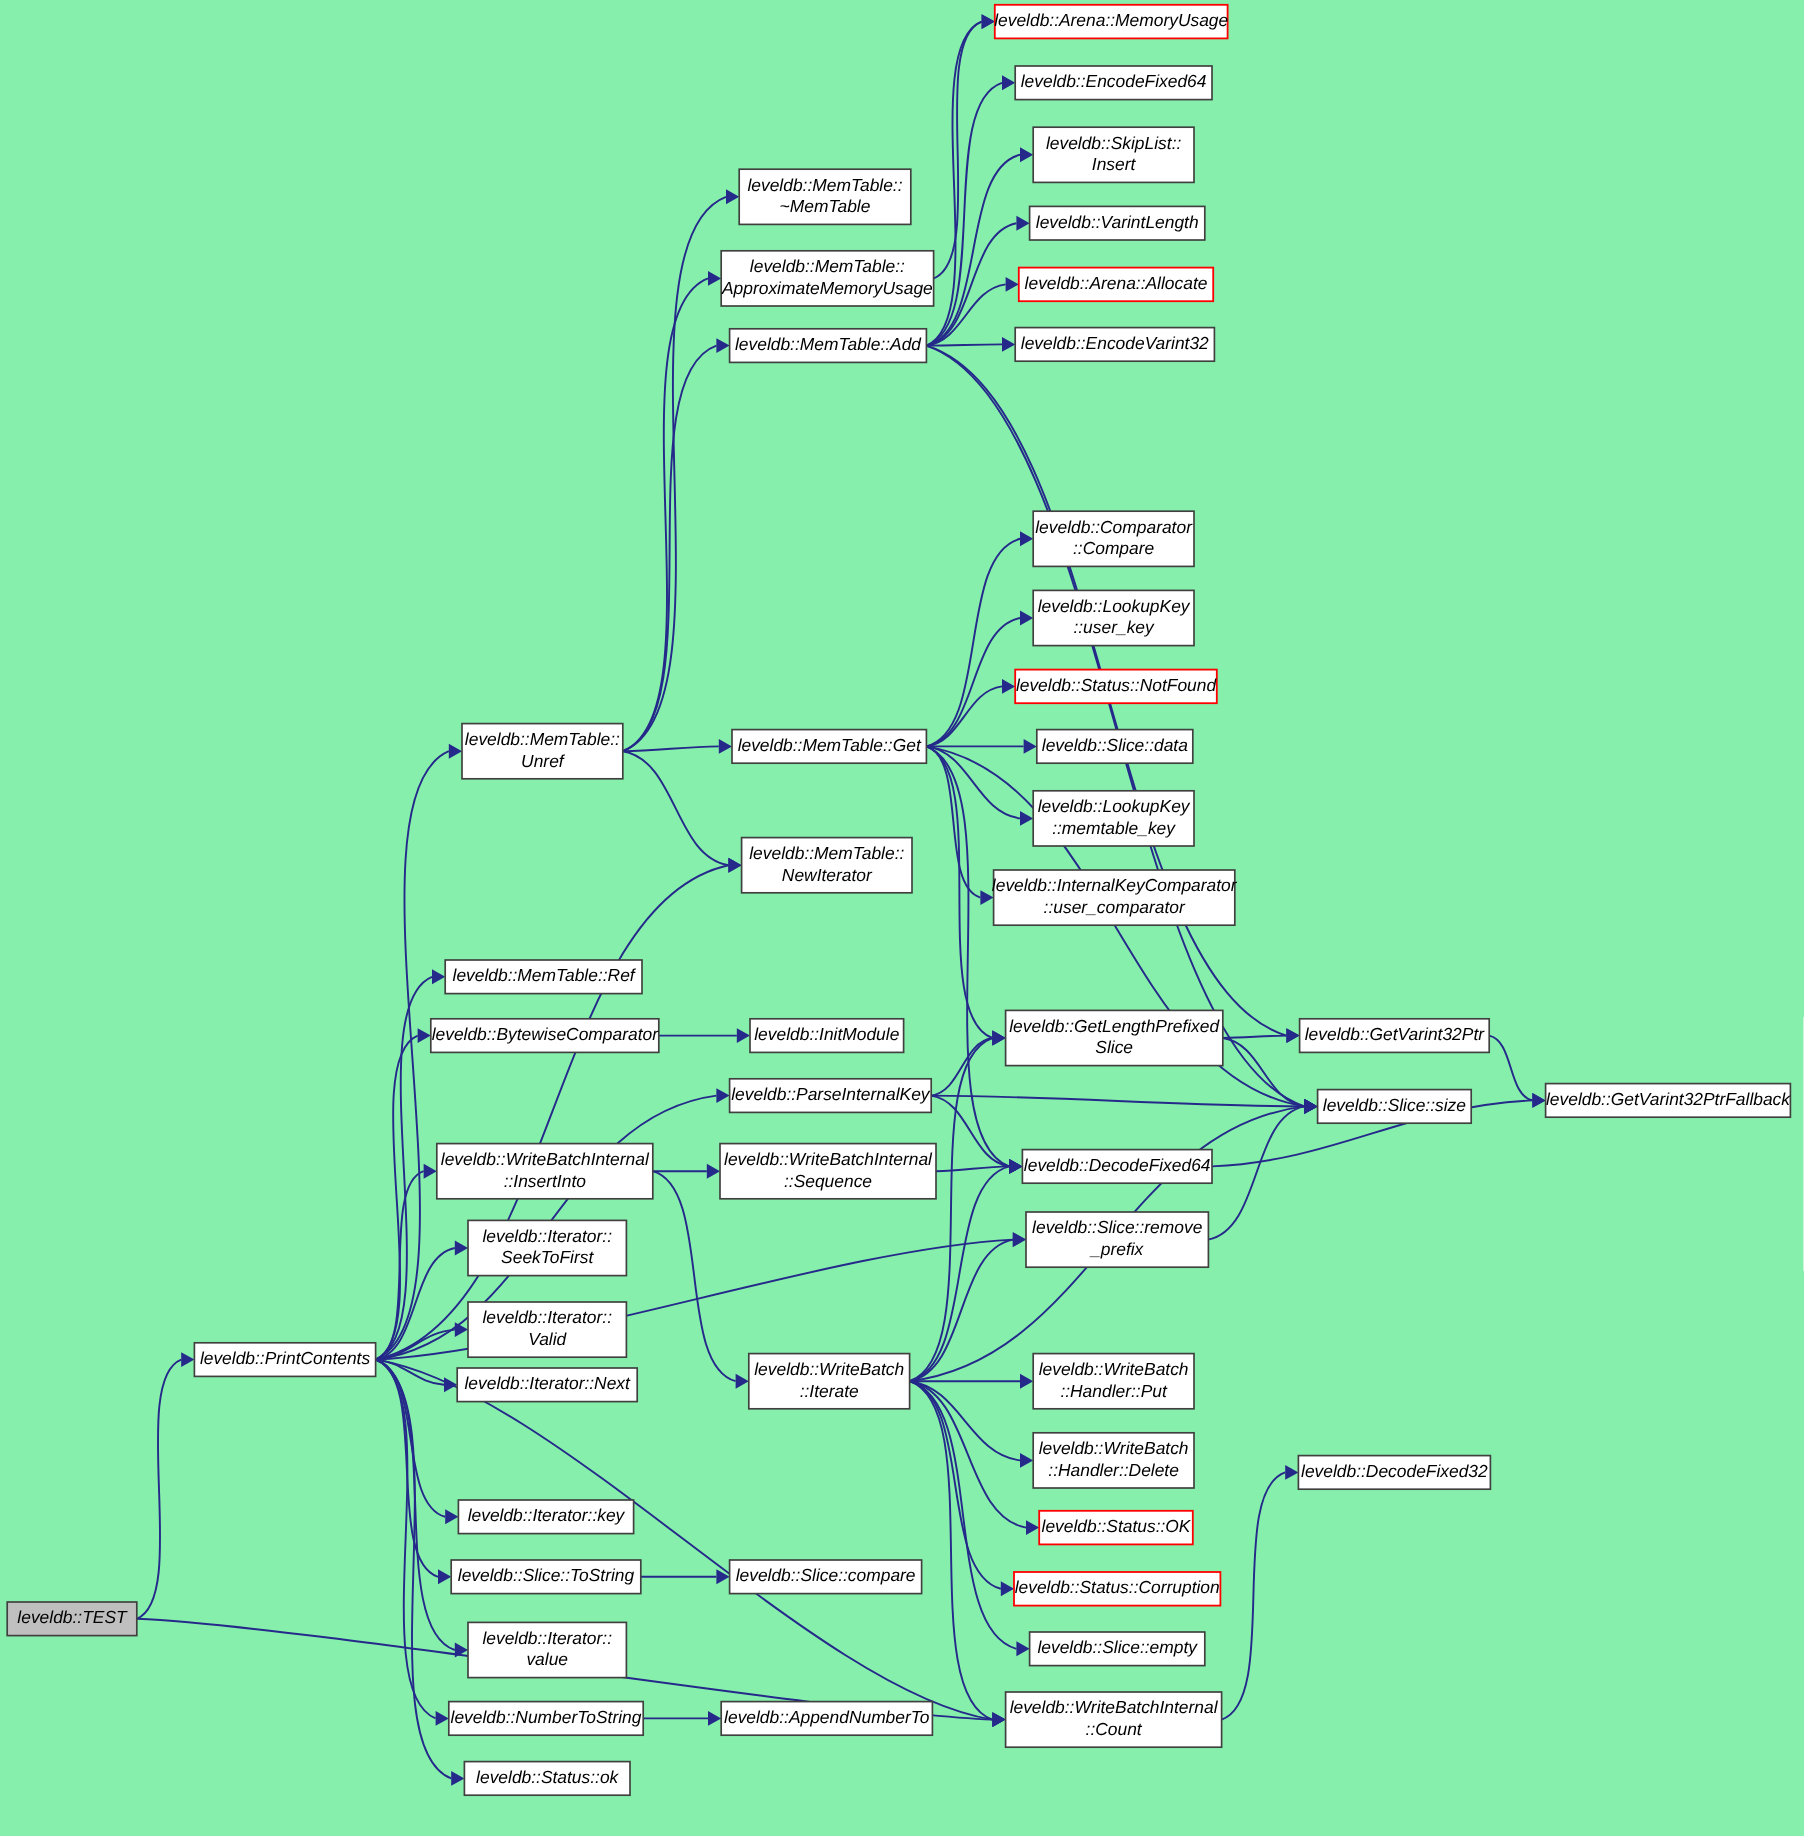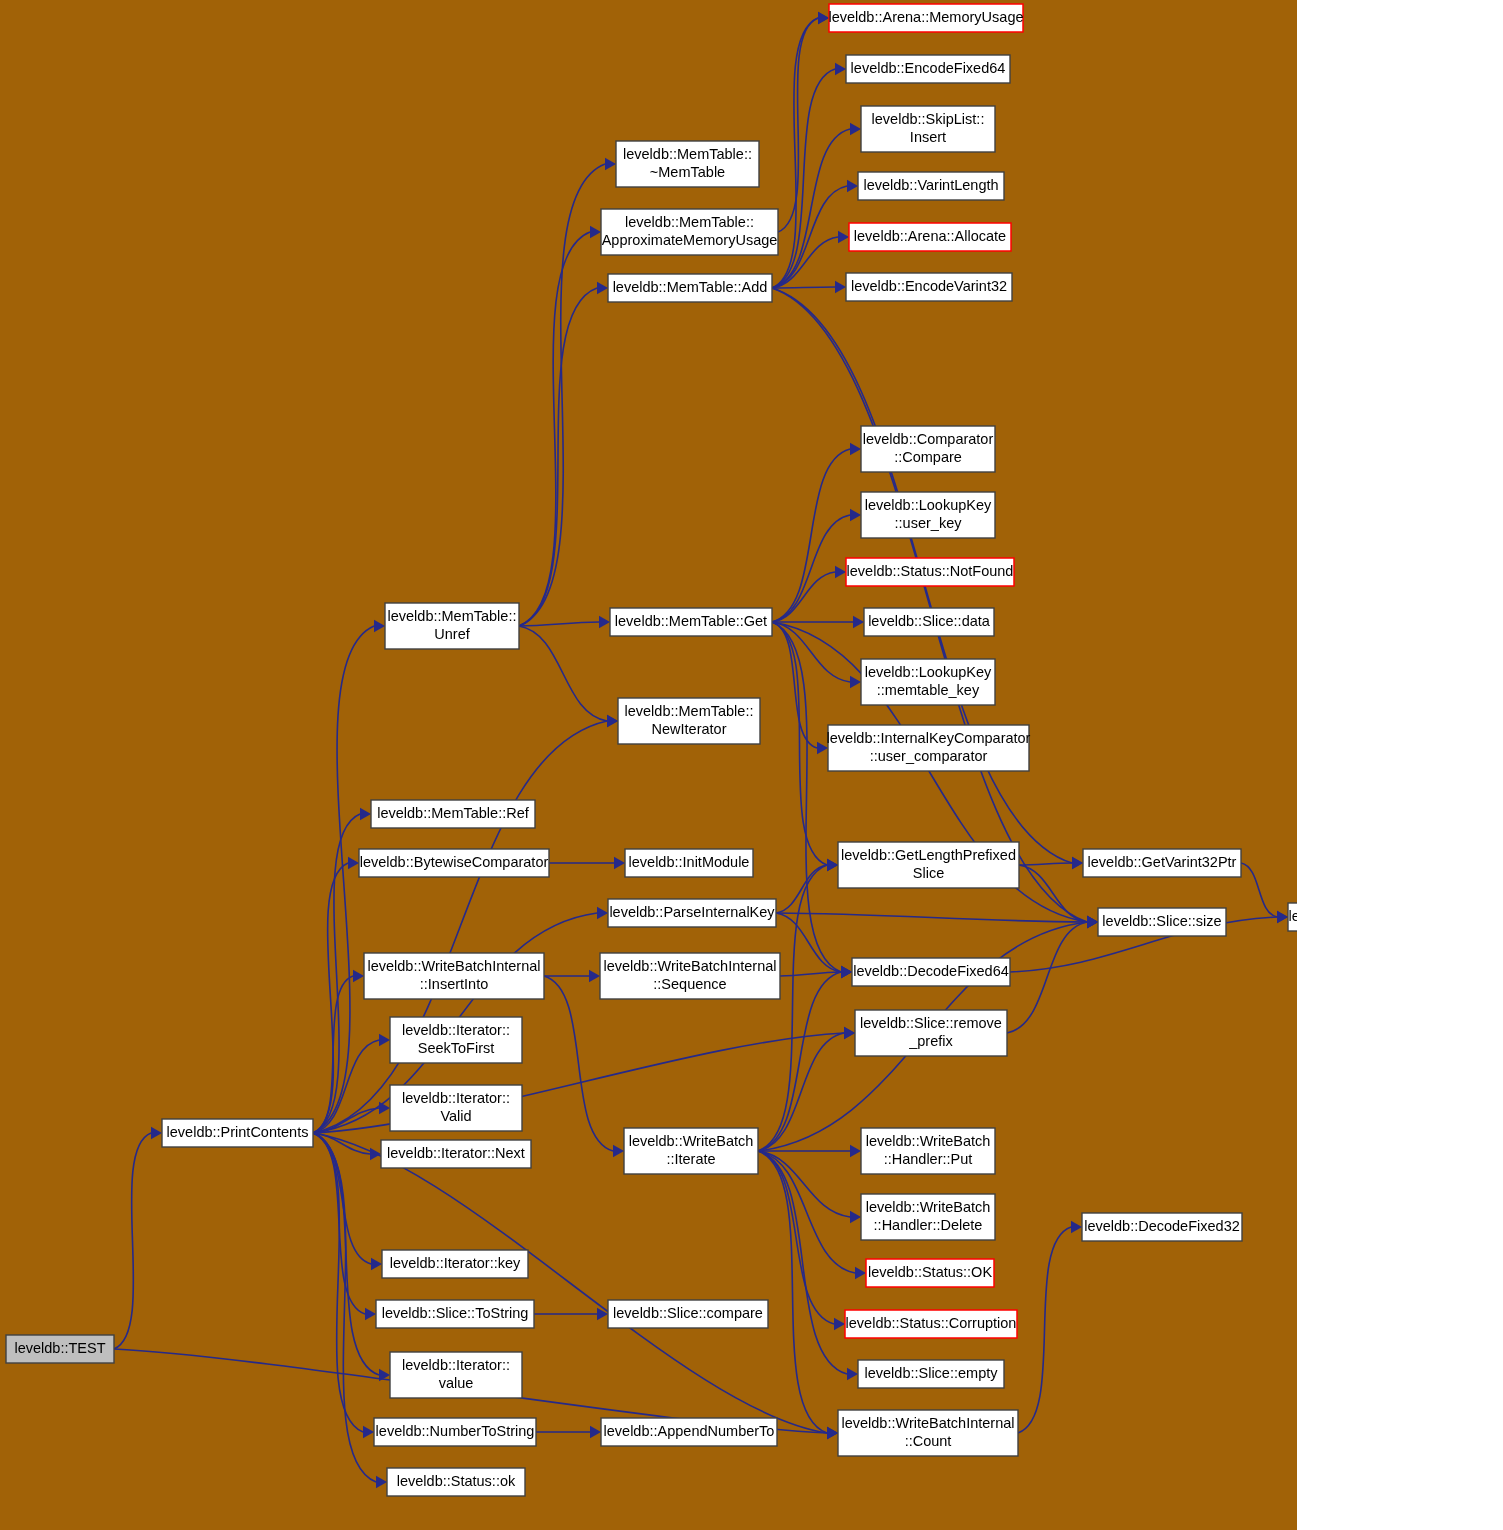--- a/index.html
+++ b/index.html
@@ -1,22 +1,23 @@
 <!DOCTYPE html>
 <html><head>
 <meta charset="utf-8">
 <title>leveldb call graph</title>
 <style>
   html,body{margin:0;padding:0;background:#ffffff;}
   #canvas-wrap{
     position:relative;
-    width:1297px;height:1530px;
-    background:#a16207;
+    width:1503px;height:1530px;
+    background:#86efac;
     font-family:"Liberation Sans", sans-serif;
     overflow:hidden;
+    font-style:italic;
   }
   svg#graph{position:absolute;left:0;top:0;width:1503px;height:1530px;display:block;}
   .edge{fill:none;stroke:#25298a;stroke-width:1.6;}
   .arrowfill{fill:#25298a;stroke:none;}
   .nodebox{fill:#ffffff;stroke:#404040;stroke-width:1.4;}
   .nodebox.red{stroke:#ff0000;stroke-width:1.5;}
   .nodebox.root{fill:#bfbfbf;stroke:#404040;stroke-width:1.4;}
   .nodelabel{
     font-family:"Liberation Sans", sans-serif;
     font-size:14.5px;

